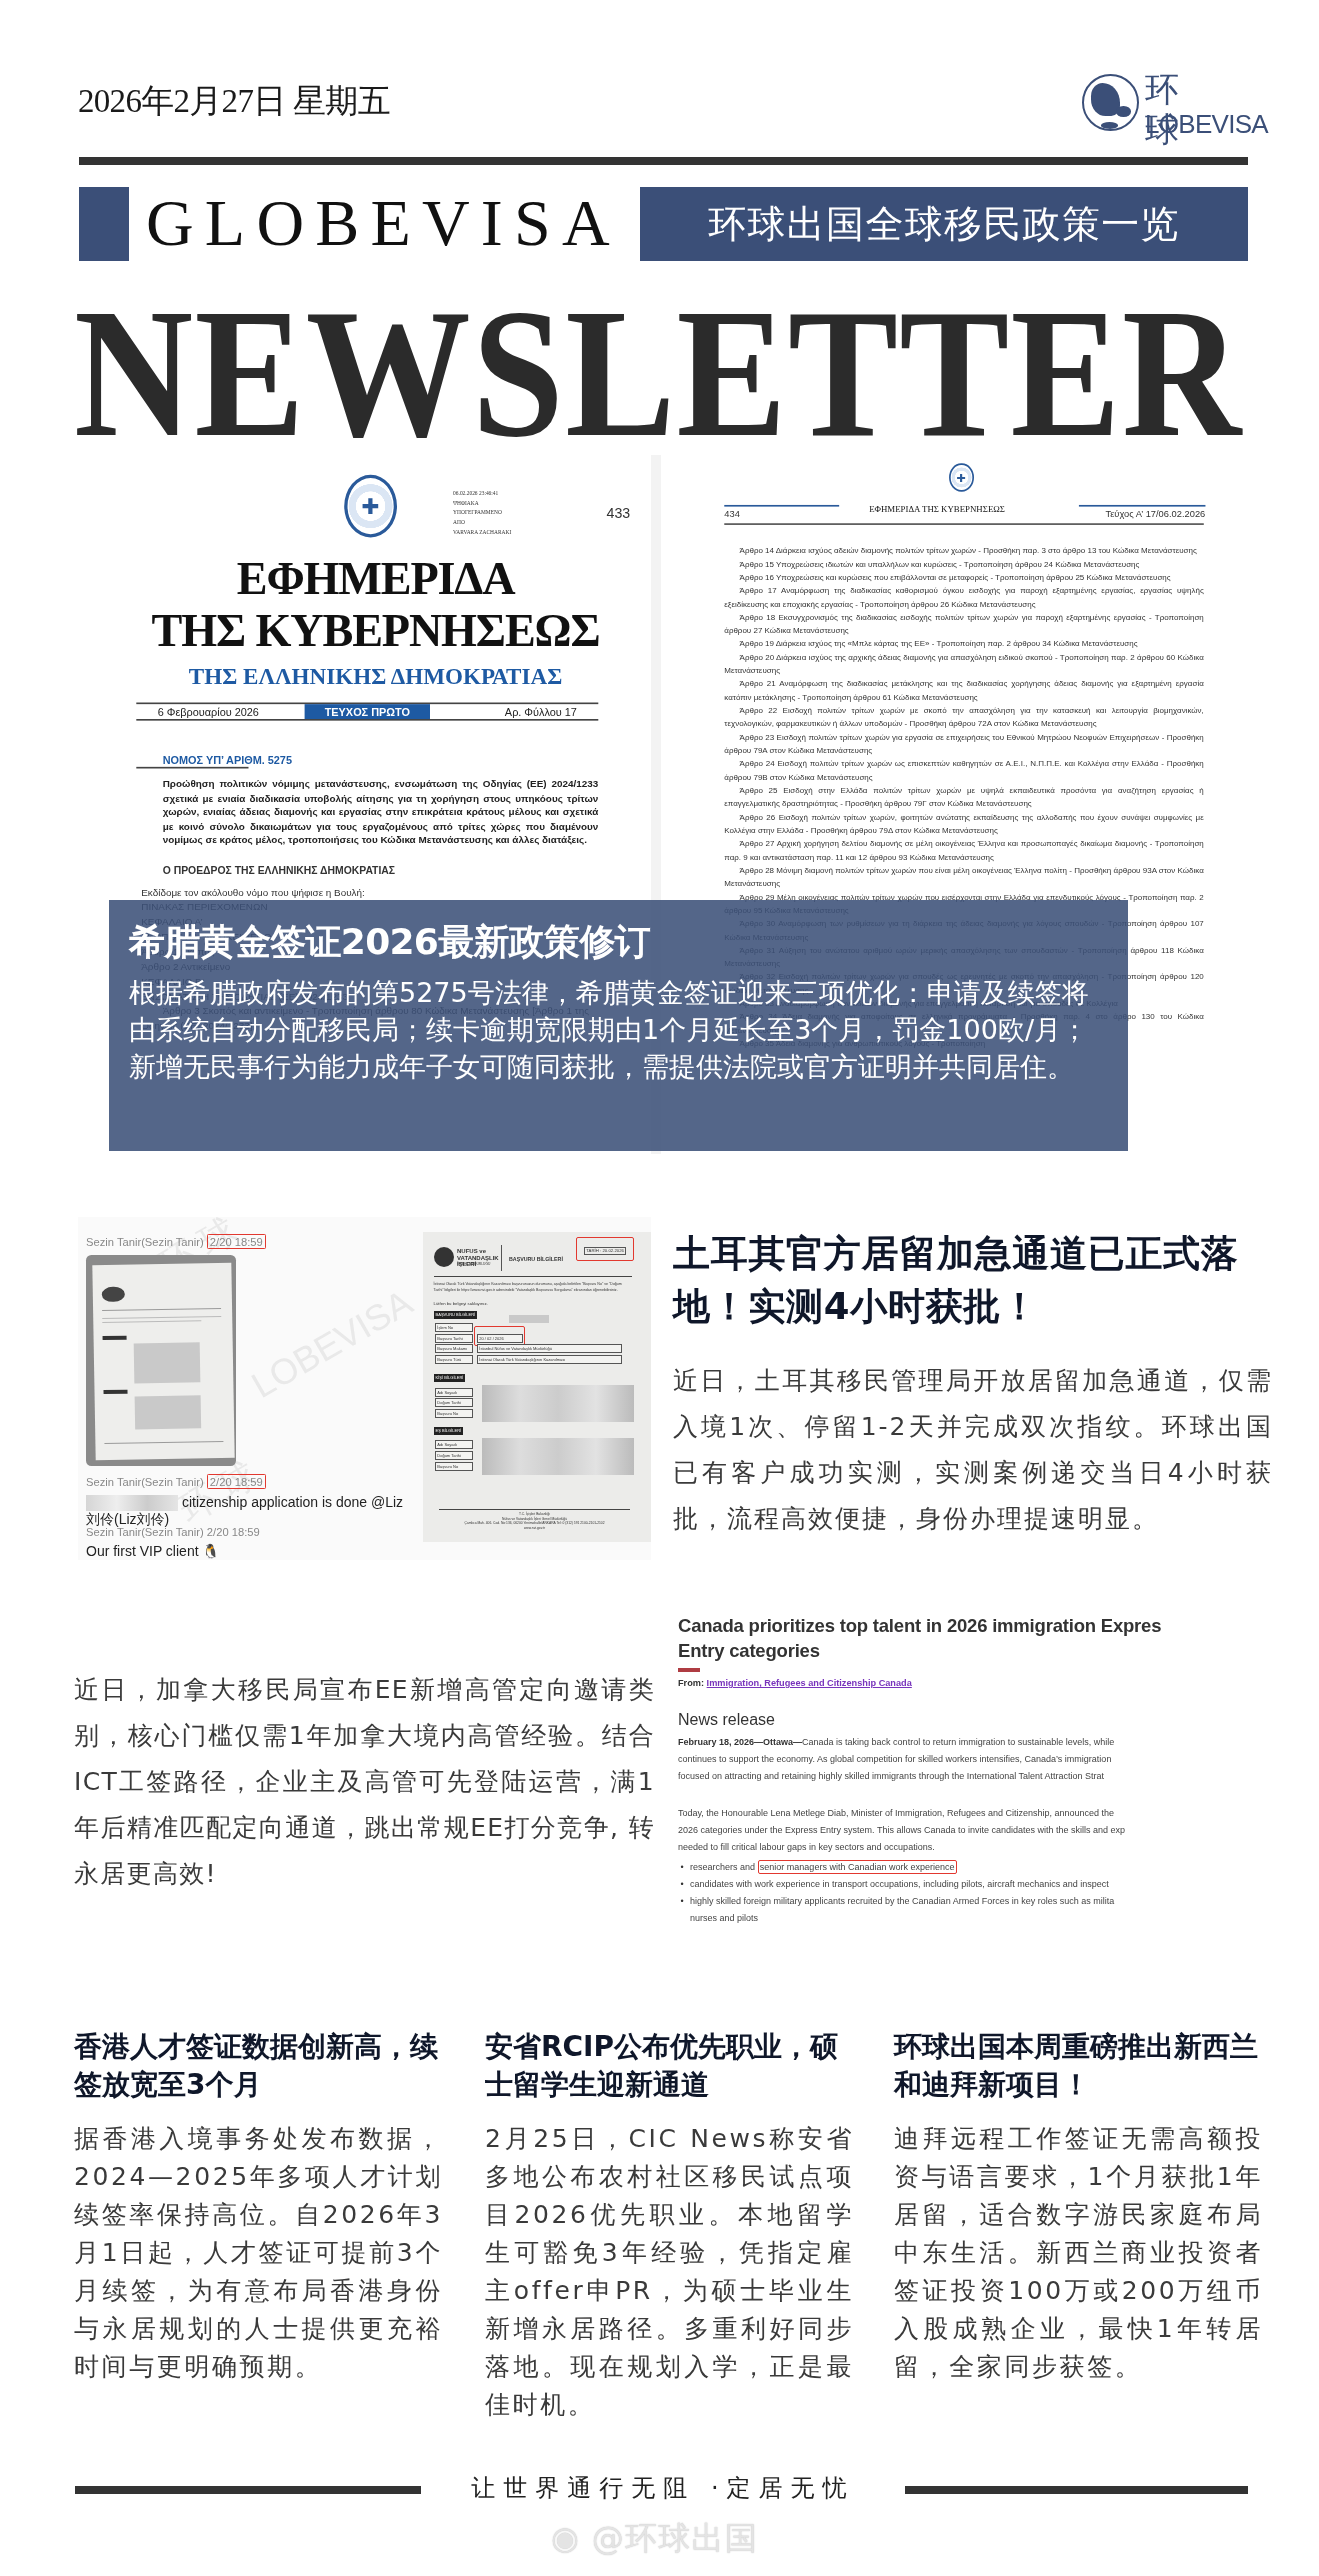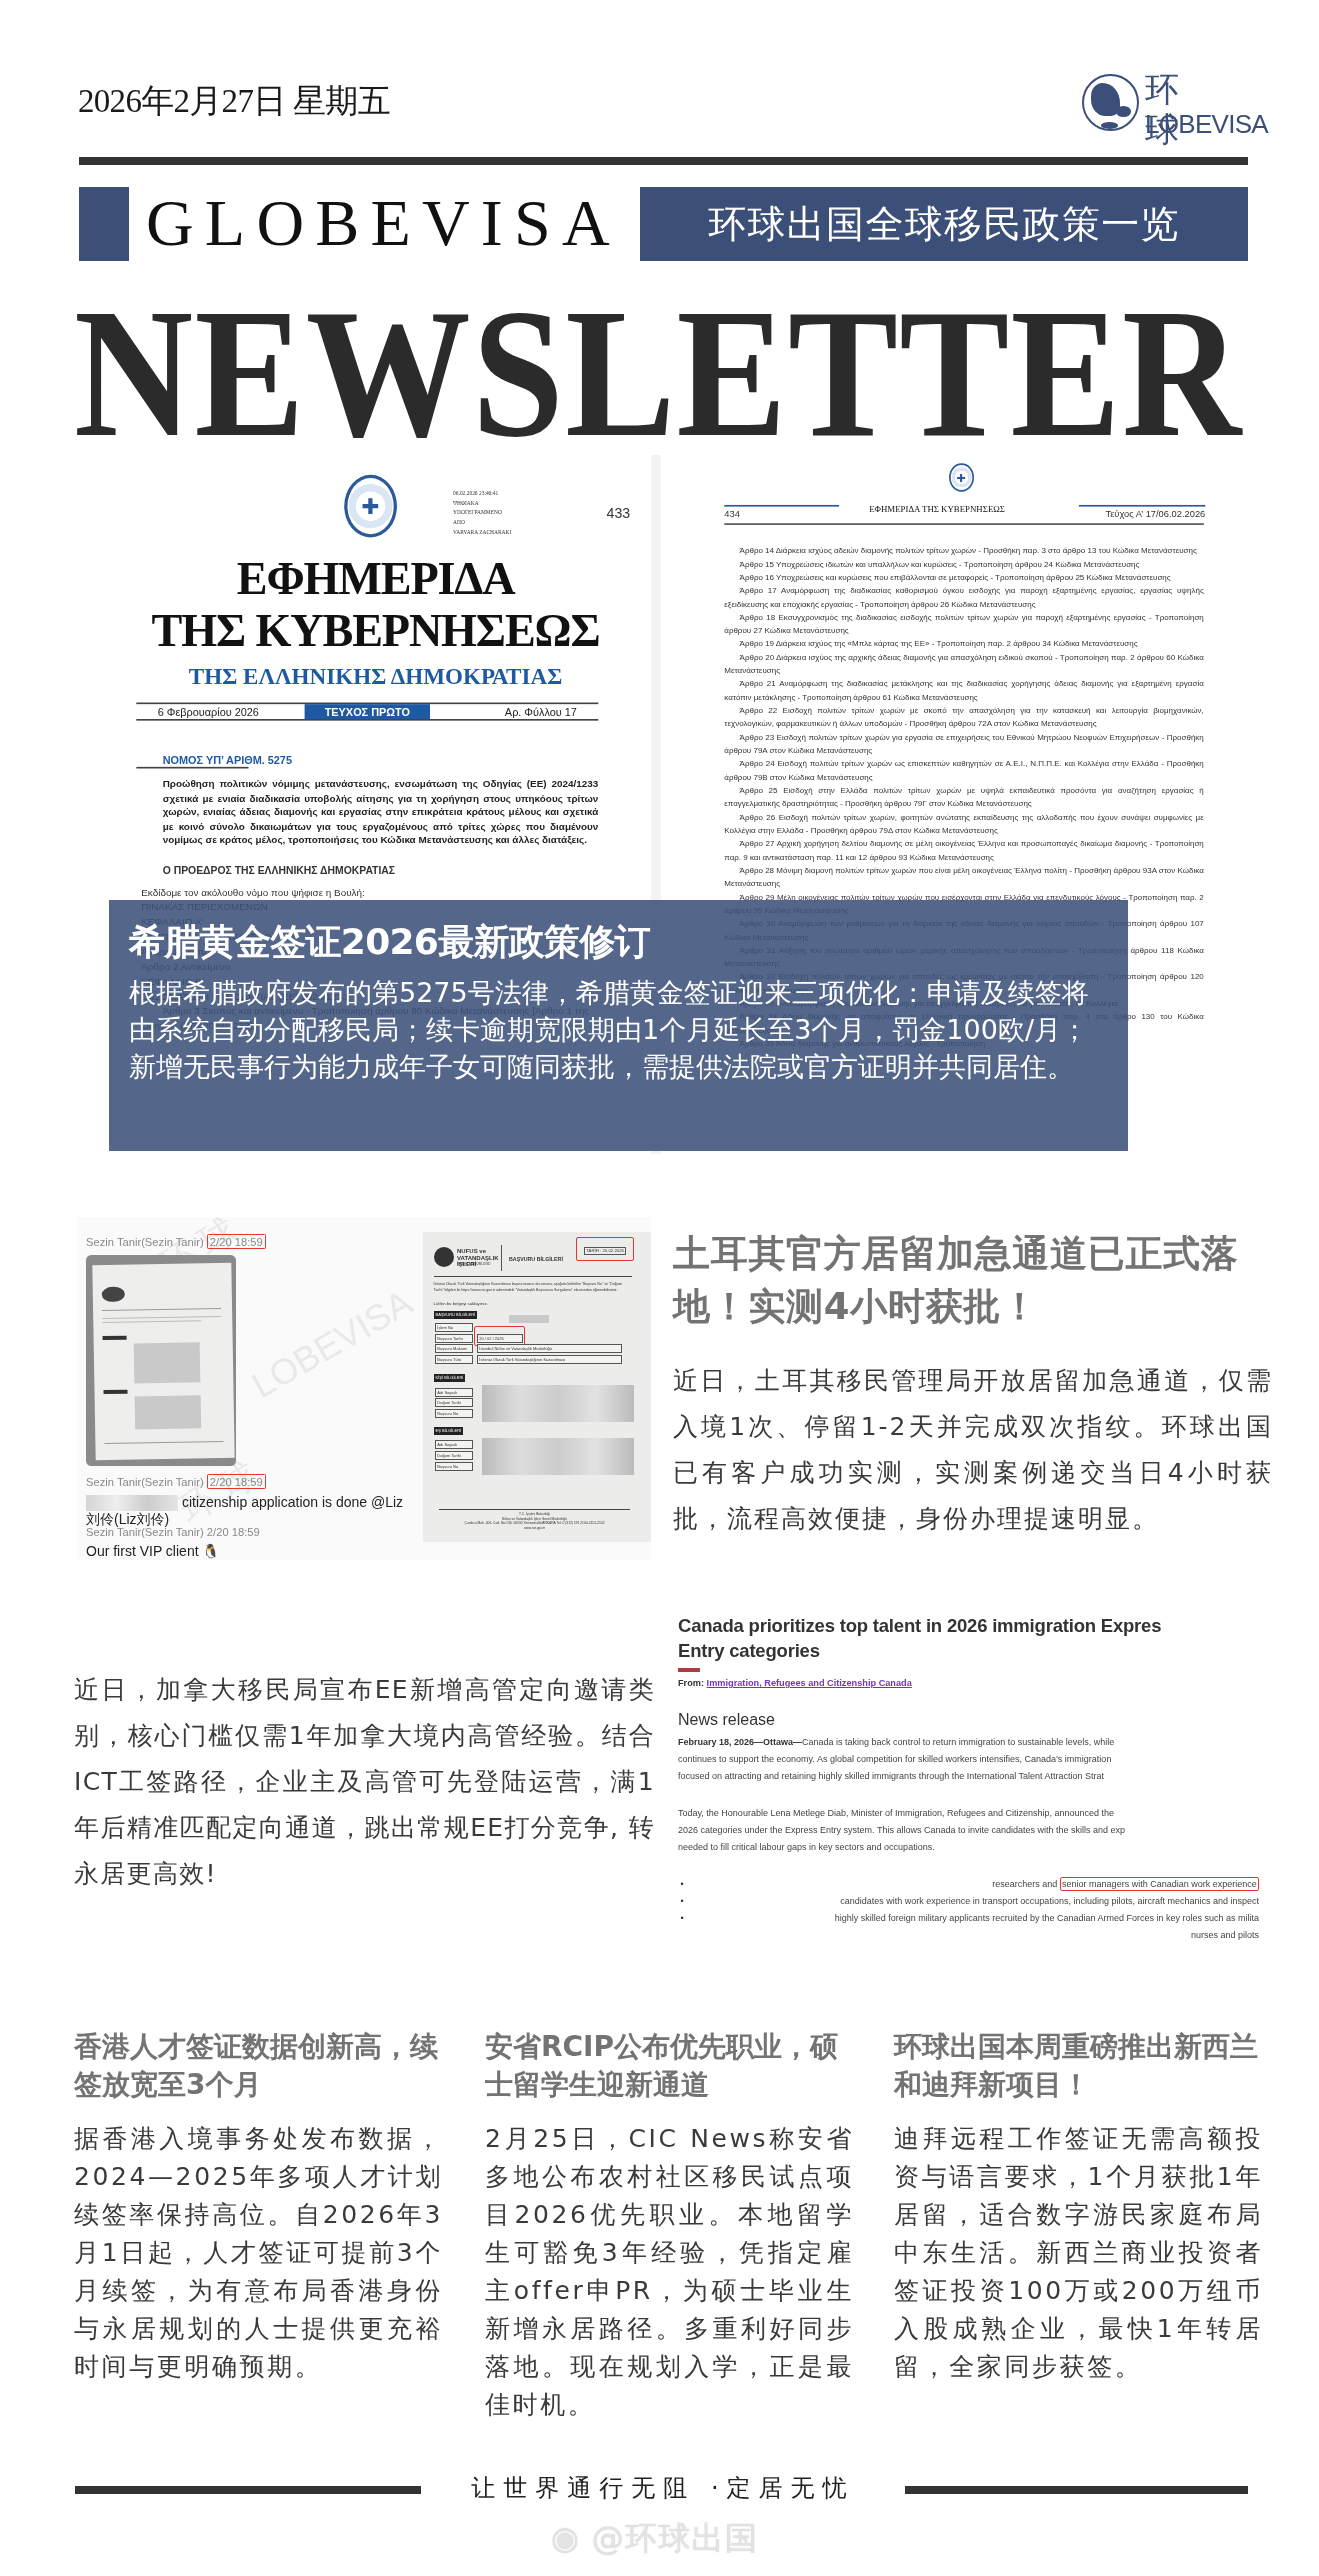--- a/index.html
+++ b/index.html
@@ -61,38 +61,38 @@
   .pline { position: absolute; height: 2.6px; background: #9a9a9a; }
   .pblur { position: absolute; background: #c9c9c9; }
   .chat-msg { position: absolute; font-family: "Liberation Sans", sans-serif; font-size: 14px; color: #222; }
   .blurbox { display: inline-block; width: 92px; height: 16px; background: linear-gradient(90deg,#d5d5d5,#eee,#ccc,#e5e5e5); vertical-align: middle; }
   .bigdoc { position: absolute; left: 345px; top: 15px; width: 228px; height: 310px; background: #ececea; overflow: hidden; }
   .redbox { position: absolute; border: 1.3px solid #e2382f; border-radius: 2px; }
   .dlabel { position: absolute; font-family: "Liberation Sans", sans-serif; font-size: 4.3px; color: #333; }
   .dblack { position: absolute; background: #222; color: #fff; font-size: 4px; font-family: "Liberation Sans", sans-serif; padding: 1.3px 2px; }
   .dfield { position: absolute; border: 0.7px solid #555; height: 9.2px; font-size: 4px; font-family: "Liberation Sans", sans-serif; padding: 1.3px; color: #333; background: #f3f3f1; }
 
-  .h-bold { font-weight: bold; color: #737373; font-size: 37px; line-height: 53px; letter-spacing: 0.7px; }
+  .h-bold { font-weight: bold; color: #0f172a; font-size: 37px; line-height: 53px; letter-spacing: 0.7px; }
   .body-txt { color: #3a3a3a; font-size: 25px; line-height: 46px; letter-spacing: 2px; text-align: justify; }
   .turk-text { left: 673px; top: 1227px; width: 600px; }
   .turk-text .body-txt { margin-top: 25px; }
 
   
   .can-text { left: 74px; top: 1625px; width: 581px; }
   .can-text .body-txt { margin-top: 42px; letter-spacing: 1.3px; }
   .can-shot { left: 678px; top: 1613px; width: 581px; height: 383px; overflow: hidden; font-family: "Liberation Sans", sans-serif; color: #333; }
   .can-shot .t1 { font-size: 18.5px; line-height: 25px; font-weight: bold; color: #333; white-space: nowrap; letter-spacing: -0.2px; }
   .can-shot .redbar { width: 22px; height: 3.3px; background: #af3c43; margin-top: 5.3px; }
   .can-shot .from { font-size: 9.2px; margin-top: 6.6px; font-weight: bold; }
   .can-shot .from a { color: #7834bc; text-decoration: underline; }
   .can-shot .nr { font-size: 16px; margin-top: 22.4px; color: #333; }
   .can-shot .p { font-size: 9px; line-height: 17px; color: #444; white-space: nowrap; }
   .can-shot .p b { color: #333; }
   .can-shot .link { color: #284162; text-decoration: underline; }
-  .can-shot ul { list-style: none; margin-top: 20px; text-align: right; }
+  .can-shot ul { list-style: none; margin-top: 3px; }
   .can-shot li { position: relative; padding-left: 12px; font-size: 9px; line-height: 17px; white-space: nowrap; color: #444; }
   .can-shot li::before { content: "•"; position: absolute; left: 2.6px; color: #333; }
   .hl { border: 1.3px solid #e2382f; border-radius: 2px; padding: 1.3px 1.3px; }
 
   
   .col { top: 2028px; width: 369px; }
   .col .h-bold { font-size: 28px; line-height: 38px; letter-spacing: 0px; }
   .col .body-txt { font-size: 25px; line-height: 38px; letter-spacing: 2.6px; margin-top: 16px; }
   .col1 { left: 74px; }
   .col2 { left: 485px; }

